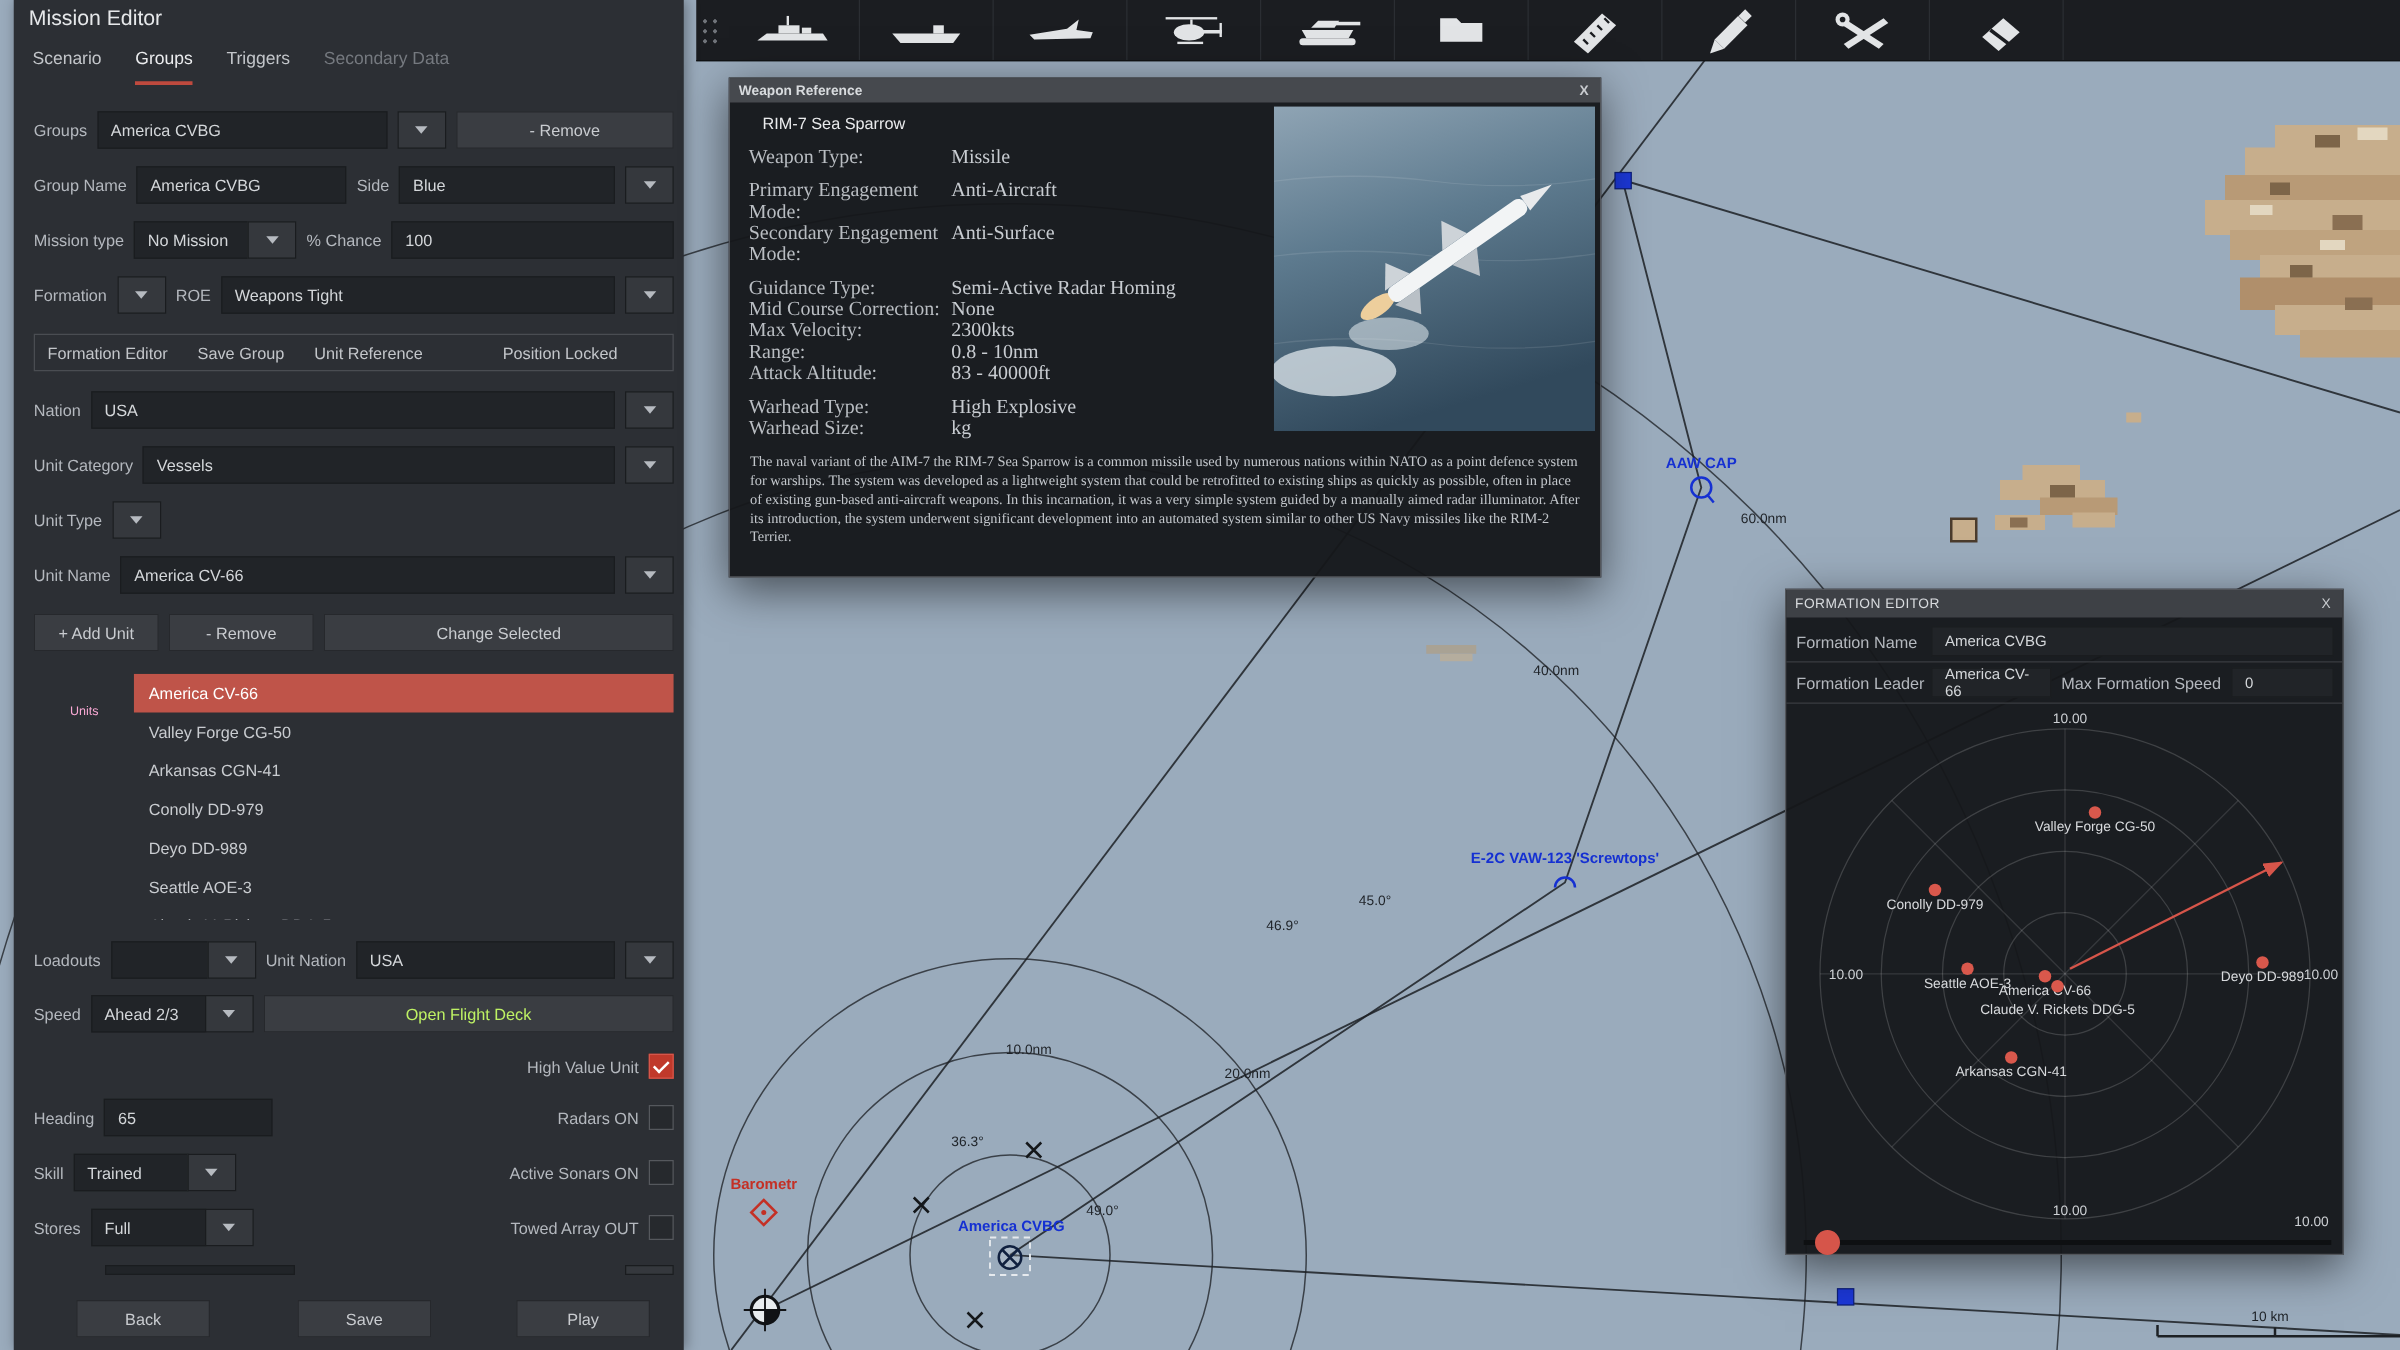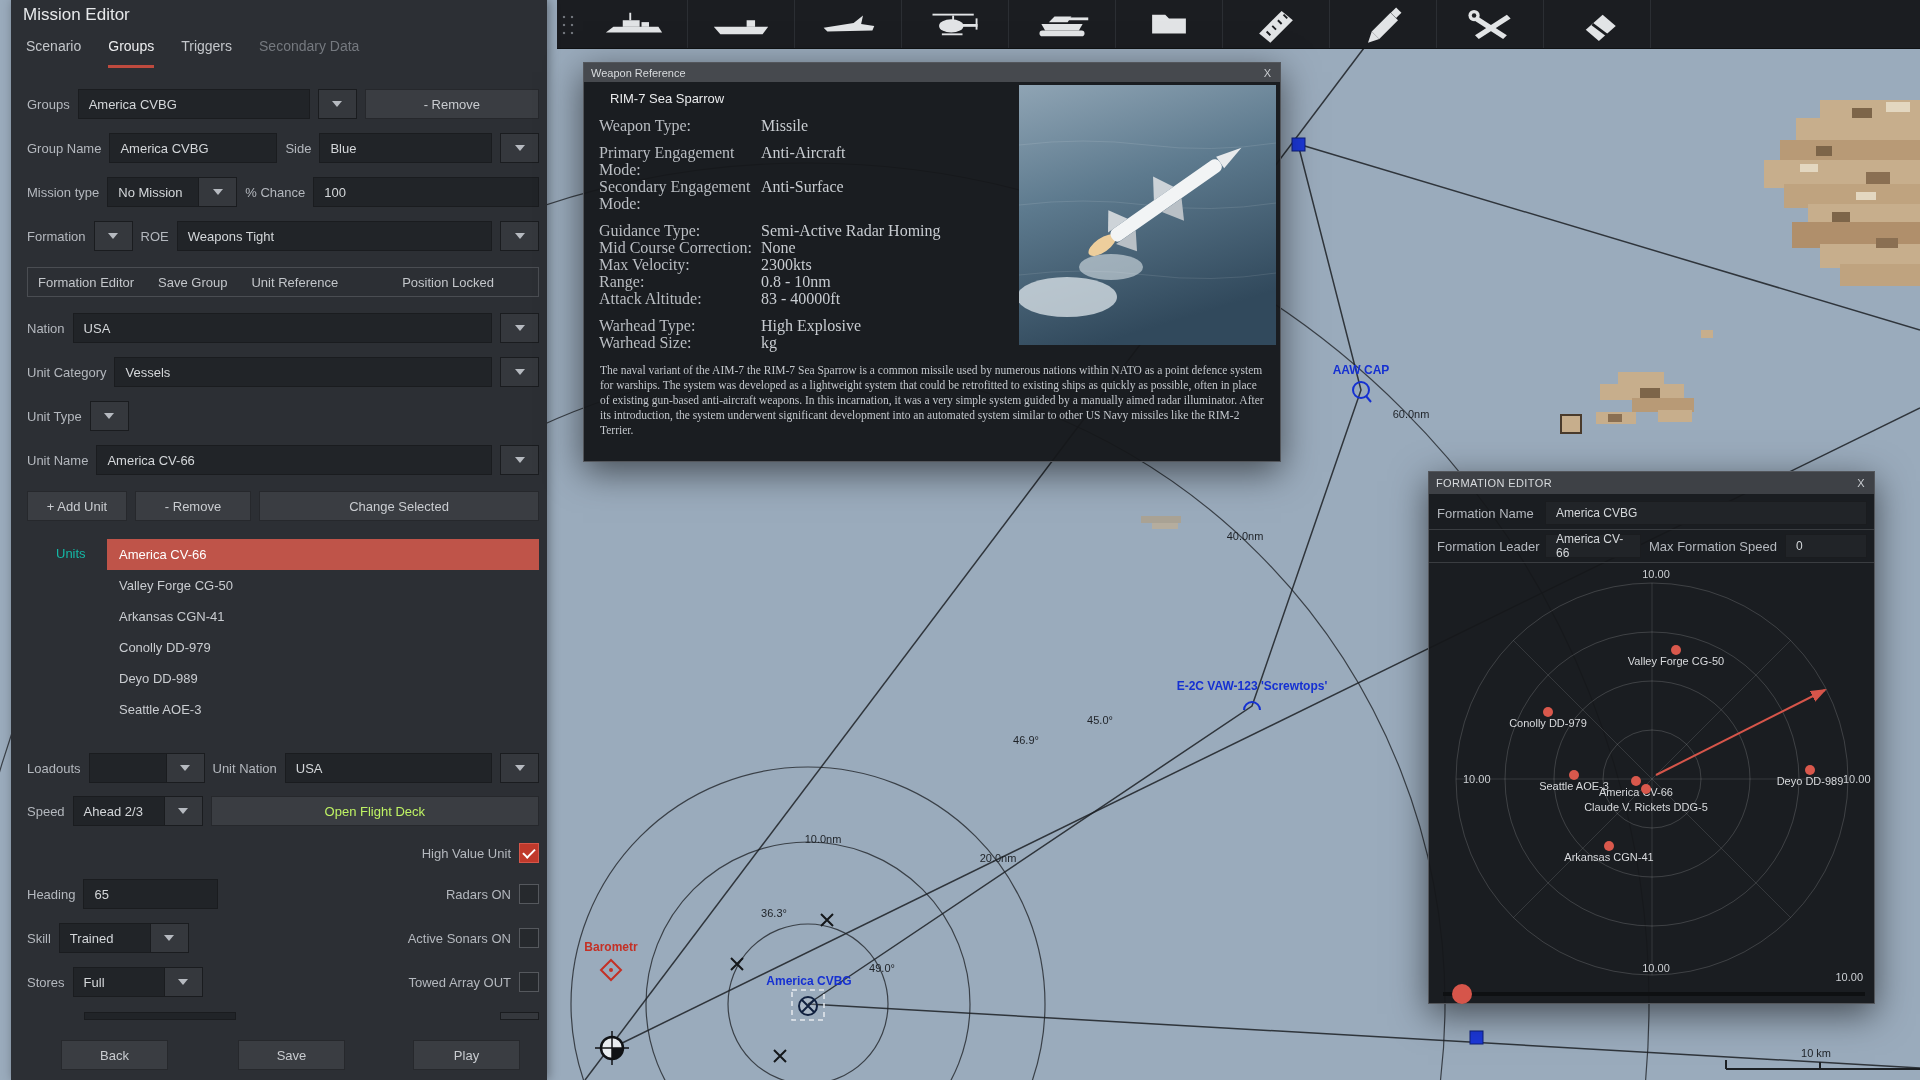--- a/index.html
+++ b/index.html
@@ -43,21 +43,21 @@
   .combo { display:flex; align-items:stretch; }
   .dd { width:39px; height:30px; background:#35383d; border:1px solid #1a1c1f; display:flex;
         align-items:center; justify-content:center; cursor:pointer; flex:0 0 39px; }
   .dd::after { content:""; border:5px solid transparent; border-top:6px solid #b6bac0; margin-top:5px; }
   .btn { background:#3a3d42; border:1px solid #26282c; color:#c9ccd0; display:flex; align-items:center;
          justify-content:center; height:30px; font-size:13px; cursor:pointer; }
   .grow { flex:1; }
   .bar { border:1px solid #4a4d52; height:30px; display:flex; align-items:center; gap:24px;
          padding:0 10px; font-size:13px; color:#c3c6ca; }
   .bar span { cursor:pointer; white-space:nowrap; }
-  .units-label { position:absolute; left:45px; top:546px; font-size:13px; color:#14b8a6; }
+  .units-label { position:absolute; left:45px; top:564px; font-size:10px; color:#f9a8d4; }
   .units-list { position:absolute; left:96px; right:8px; top:539px; height:197px; overflow:hidden; }
   .unit-item { height:31px; display:flex; align-items:center; padding-left:12px; color:#c9ccd0;
                font-size:13px; cursor:pointer; }
   .unit-item.selected { background:#bf5449; color:#fff; }
   .checkbox { width:20px; height:20px; background:#26292d; border:1px solid #55585d; flex:0 0 20px;
               display:flex; align-items:center; justify-content:center; cursor:pointer; }
   .checkbox.checked { background:#c0392b; border-color:#d5564a; }
   .checkbox.checked::after { content:""; width:10px; height:5px; border-left:2px solid #fff;
               border-bottom:2px solid #fff; transform:rotate(-45deg) translate(1px,-1px); }
   .dim { color:#bef264; }
@@ -66,21 +66,21 @@
 
   
   .window { position:absolute; background:rgba(21,23,26,0.96); border:1px solid #53565b;
             box-shadow:0 10px 34px rgba(0,0,0,.55); z-index:8; }
   .titlebar { height:19px; display:flex; align-items:center; justify-content:space-between;
               padding:0 7px; font-size:11px; color:#d8dbde; cursor:move; }
   .close { cursor:pointer; color:#c9ccd0; font-size:11px; padding:0 2px; }
 
   
   .wr-window { left:583px; top:62px; width:698px; height:400px; }
-  .wr-window .titlebar { background:#46494e; }
+  .wr-window .titlebar { background:#46494e;font-weight:bold; }
   .wr-name { position:absolute; left:26px; top:28px; font-size:13px; color:#eaebed;text-align:center; }
   .wr-specs { position:absolute; left:15px; top:54px; width:420px; }
   .spec-row { display:flex; font-size:16px; line-height:17px;font-family:Liberation Serif, serif; }
   .spec-row.gap { margin-top:10px; }
   .spec-label { width:162px; color:#b9bdc2; }
   .spec-value { color:#c8ccd1; }
   .wr-photo { position:absolute; right:4px; top:22px; width:257px; height:260px; overflow:hidden; }
   .wr-desc { position:absolute; left:16px; right:16px; top:300px; font-size:11.5px; line-height:15px;
              color:#c3c7cc;font-family:Liberation Serif, serif; }
 

